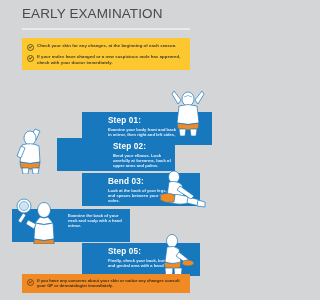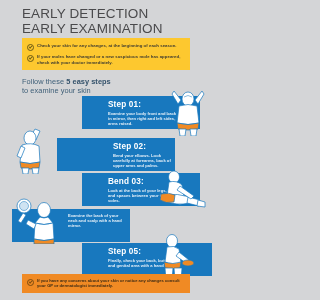--- a/index.html
+++ b/index.html
@@ -55,25 +55,25 @@
   .step-title{
     color:#ffffff;font-size:8.2px;line-height:9px;font-weight:bold;
     letter-spacing:0.15px;margin-bottom:2px;
   }
   .step-body{
     color:#e7f1f9;font-size:4.1px;line-height:5.1px;font-weight:bold;
     letter-spacing:0.03px;
   }
 
   
-  .c1{left:82px;top:96px;width:118px;}
+  .c1{left:82px;top:112px;width:118px;padding-left:20px;}
   .c2{left:12px;top:138px;width:118px;margin-left:45px;}
   .c3{left:82px;top:173px;width:118px;}
   .c4{left:12px;top:209px;width:118px;}
-  .c5{left:82px;top:243px;width:118px;padding-left:16px;}
+  .c5{left:82px;top:243px;width:118px;}
 
   .c1 .card-txt{left:26px;width:70px;}
   .c2 .card-txt{left:56px;width:60px;}
   .c3 .card-txt{left:26px;width:72px;}
   .c4 .card-txt{left:56px;width:60px;}
   .c5 .card-txt{left:26px;width:72px;}
 
   
   .illus{position:absolute;overflow:visible;}
   .i1{left:162px;top:86px;width:52px;height:50px;}
@@ -93,40 +93,35 @@
     color:#3b2a14;font-size:4.1px;line-height:5.4px;font-weight:bold;
     letter-spacing:0.03px;
   }
 </style>
 </head>
 <body>
 
 <div class="page">
 
   <div class="header">
-    <div class="title-line">EARLY DETECTION</div>
     <div class="title-line">EARLY EXAMINATION</div>
     <div class="rule"></div>
   </div>
 
   <div class="alert">
     <div class="bullet-row">
       <span class="chk"></span>
       <span class="alert-txt">Check your skin for any changes, at the beginning of each season.</span>
     </div>
     <div class="bullet-row">
       <span class="chk"></span>
       <span class="alert-txt">If your moles have changed or a new suspicious mole has appeared, check with your doctor immediately.</span>
     </div>
   </div>
 
-  <div class="follow">
-    <span>Follow these </span><b>5 easy steps</b><br>
-    <span>to examine your skin</span>
-  </div>
 
   <div class="card c1">
     <div class="card-txt">
       <div class="step-title">Step 01:</div>
       <div class="step-body">Examine your body front and back in mirror, then right and left sides, arms raised.</div>
     </div>
   </div>
   <div class="illus i1">
     <svg viewBox="0 0 52 50" width="52" height="50">
       <g fill="#ffffff" stroke="#1878be" stroke-width="0.7" stroke-linejoin="round">

